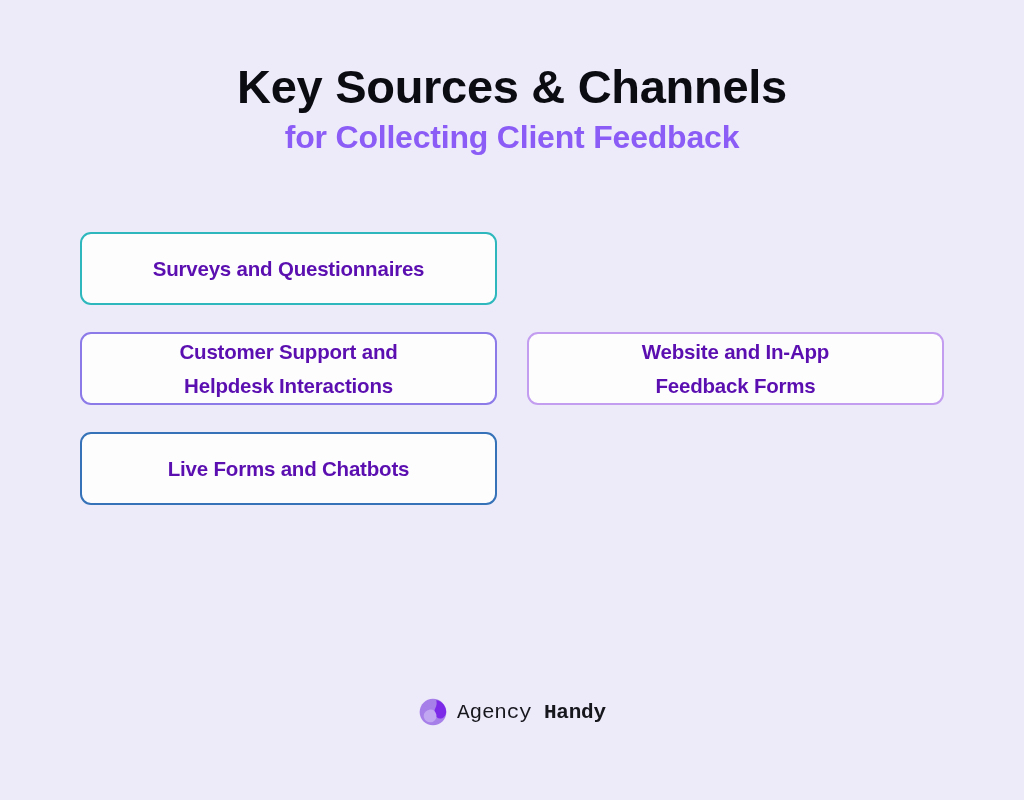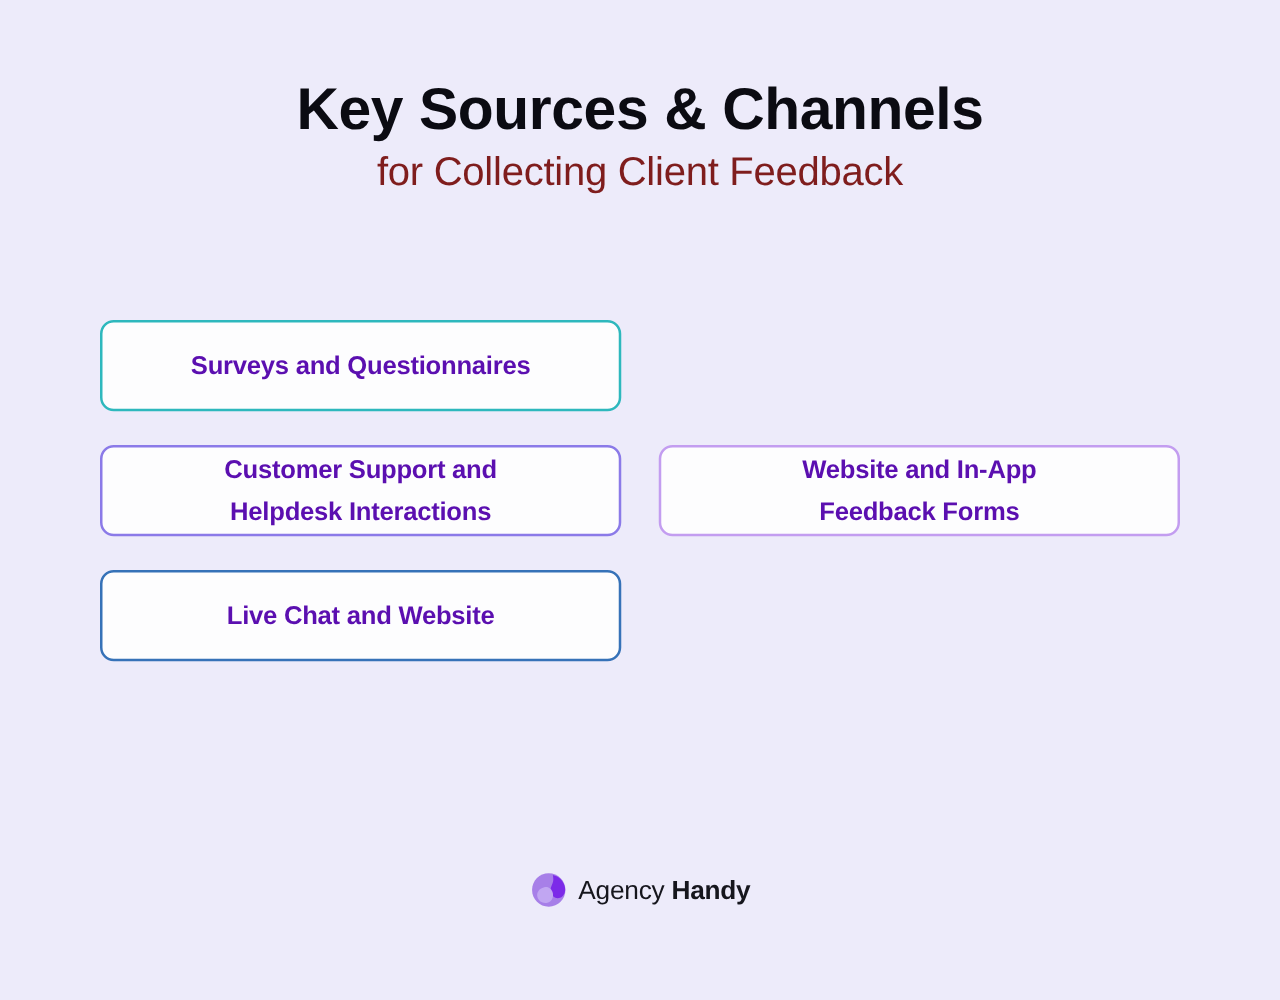--- a/index.html
+++ b/index.html
@@ -34,30 +34,30 @@
   .title-main {
     font-size: 47px;
     font-weight: 700;
     color: #0b0b12;
     letter-spacing: -0.3px;
     line-height: 1.06;
     font-stretch: condensed;
   }
   .title-sub {
     font-size: 32px;
-    font-weight: 400;
-    color: #7f1d1d;
+    font-weight: 700;
+    color: #8b5cf6;
     letter-spacing: -0.2px;
     line-height: 1.2;
     margin-top: 6px;
   }
 
   
   .cards-area {
-    margin-top: 100px;
+    margin-top: 76px;
     width: 864px;
     display: flex;
     flex-direction: column;
     align-items: center;
   }
   .card-row {
     display: flex;
     justify-content: space-between;
     width: 864px;
     margin-bottom: 27px;
@@ -105,20 +105,21 @@
     height: 30px;
     flex: 0 0 auto;
     display: block;
   }
   .logo-text {
     font-size: 21px;
     color: #16161d;
     letter-spacing: -0.2px;
     line-height: 1;
     white-space: nowrap;
+    font-family: Liberation Mono, monospace;
   }
   .logo-text .lt-light { font-weight: 400; }
   .logo-text .lt-bold  { font-weight: 700; }
 </style>
 </head>
 <body>
 
 <div class="infographic">
 
   <div class="title-block">
@@ -140,21 +141,21 @@
 Helpdesk Interactions</span>
       </div>
       <div class="card" style="border-color: rgb(195, 157, 240);">
         <span class="card-label">Website and In-App
 Feedback Forms</span>
       </div>
     </div>
 
     <div class="card-row">
       <div class="card" style="border-color: rgb(54, 114, 184);">
-        <span class="card-label">Live Chat and Website</span>
+        <span class="card-label">Live Forms and Chatbots</span>
       </div>
     </div>
 
 
   </div>
 
   <div class="footer-logo">
     <svg class="logo-mark" viewBox="0 0 40 40">
       <path d="M20 2.2c9.9 0 17.8 8 17.8 17.8S29.9 37.8 20 37.8 2.2 29.9 2.2 20 10.1 2.2 20 2.2z" fill="#a77fe8"></path>
       <path d="M24.4 4.1c6.6 1.4 11.6 6.6 12.9 13.2.9 4.9-1.2 9.5-5.2 11-4.2 1.6-8.6-1-9.9-5.9-.7-2.6-.3-4.8 1-7.6 1.4-3.1 1.9-5.2 1.6-7.4-.1-1.2-.2-2.2-.4-3.3z" fill="#7c2ae8"></path>

